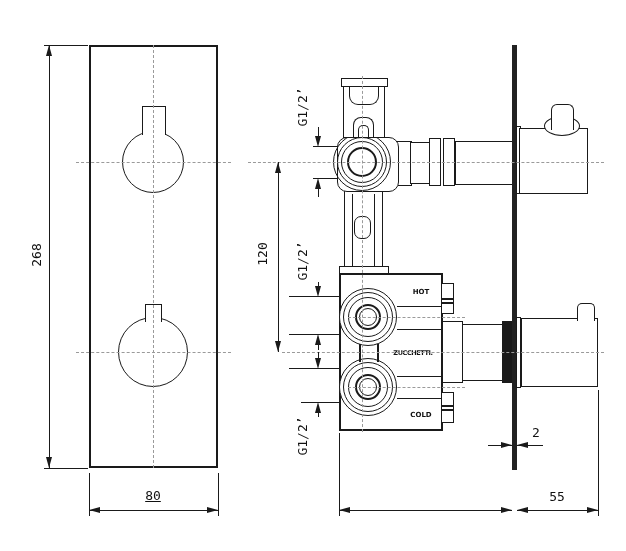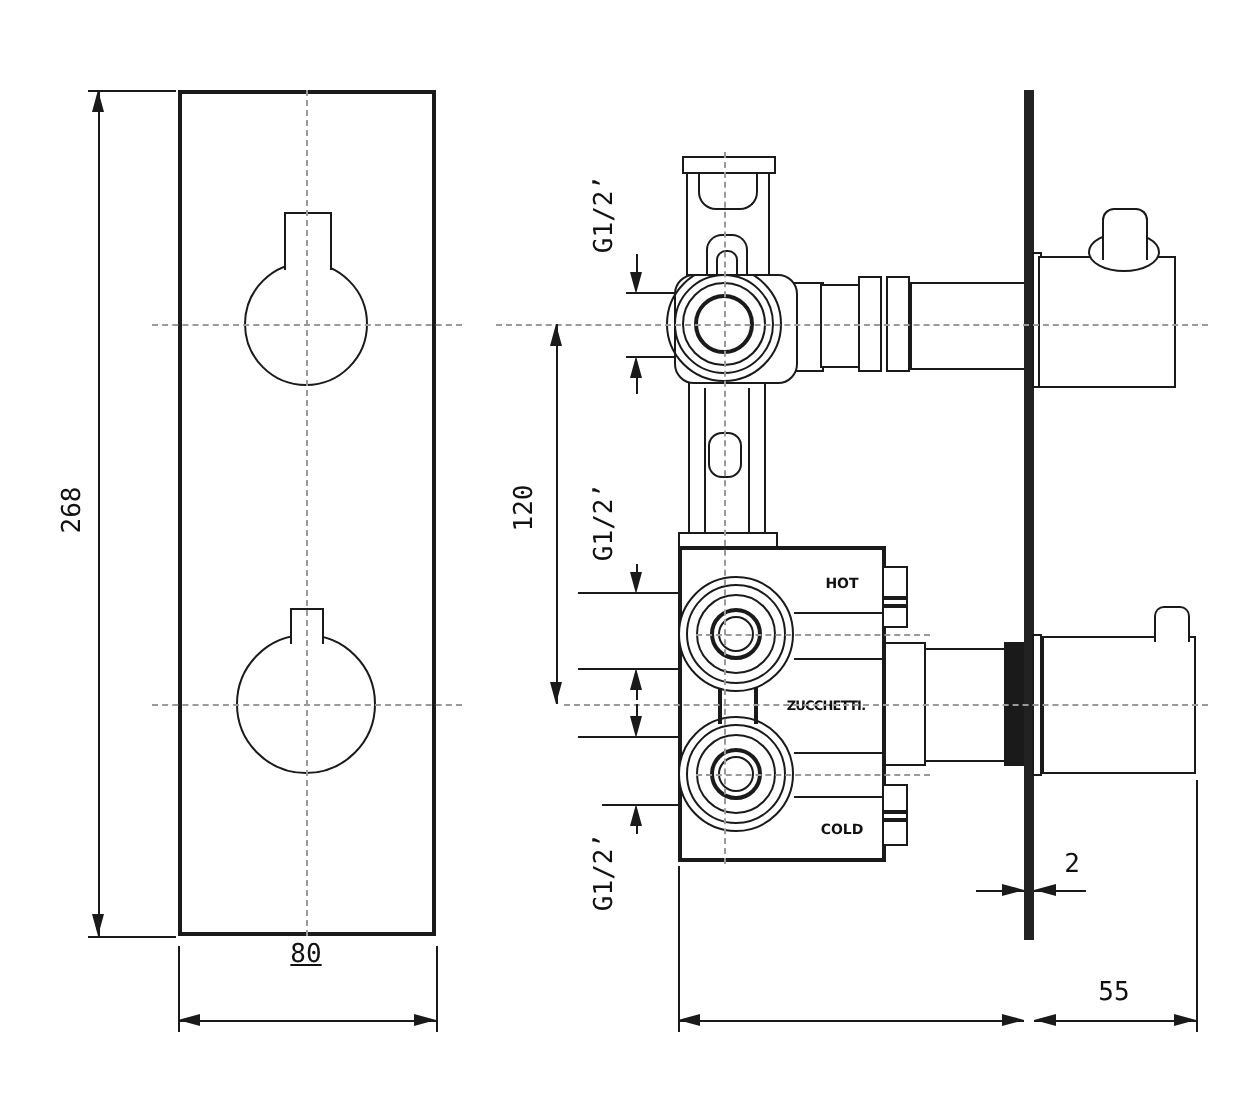--- a/index.html
+++ b/index.html
@@ -141,21 +141,21 @@
     <div class="dlv" style="left:49px;top:45px;height:423px;"></div>
     <div class="ar ar-up" style="left:46px;top:45px;"></div>
     <div class="ar ar-down" style="left:46px;top:457px;"></div>
     <div class="txt rot" style="left:9px;top:248px;width:56px;">268</div>
 
     <div class="dlv" style="left:89px;top:473px;height:43px;"></div>
     <div class="dlv" style="left:218px;top:473px;height:43px;"></div>
     <div class="dlh" style="left:89px;top:510px;width:129px;"></div>
     <div class="ar ar-left" style="left:89px;top:507px;"></div>
     <div class="ar ar-right" style="left:207px;top:507px;"></div>
-    <div class="txt" style="left:123px;top:471px;width:60px;text-decoration:underline;">80</div>
+    <div class="txt" style="left:123px;top:489px;width:60px;text-decoration:underline;">80</div>
 
     <div class="dlv" style="left:278px;top:162px;height:190px;"></div>
     <div class="ar ar-up" style="left:275px;top:162px;"></div>
     <div class="ar ar-down" style="left:275px;top:341px;"></div>
     <div class="txt rot" style="left:238px;top:247px;width:50px;">120</div>
 
     <div class="txt rot" style="left:281px;top:100px;width:44px;">G1/2’</div>
     <div class="dlv" style="left:318px;top:127px;height:10px;"></div>
     <div class="ar ar-down" style="left:315px;top:136px;"></div>
     <div class="dlh" style="left:313px;top:146px;width:25px;"></div>

